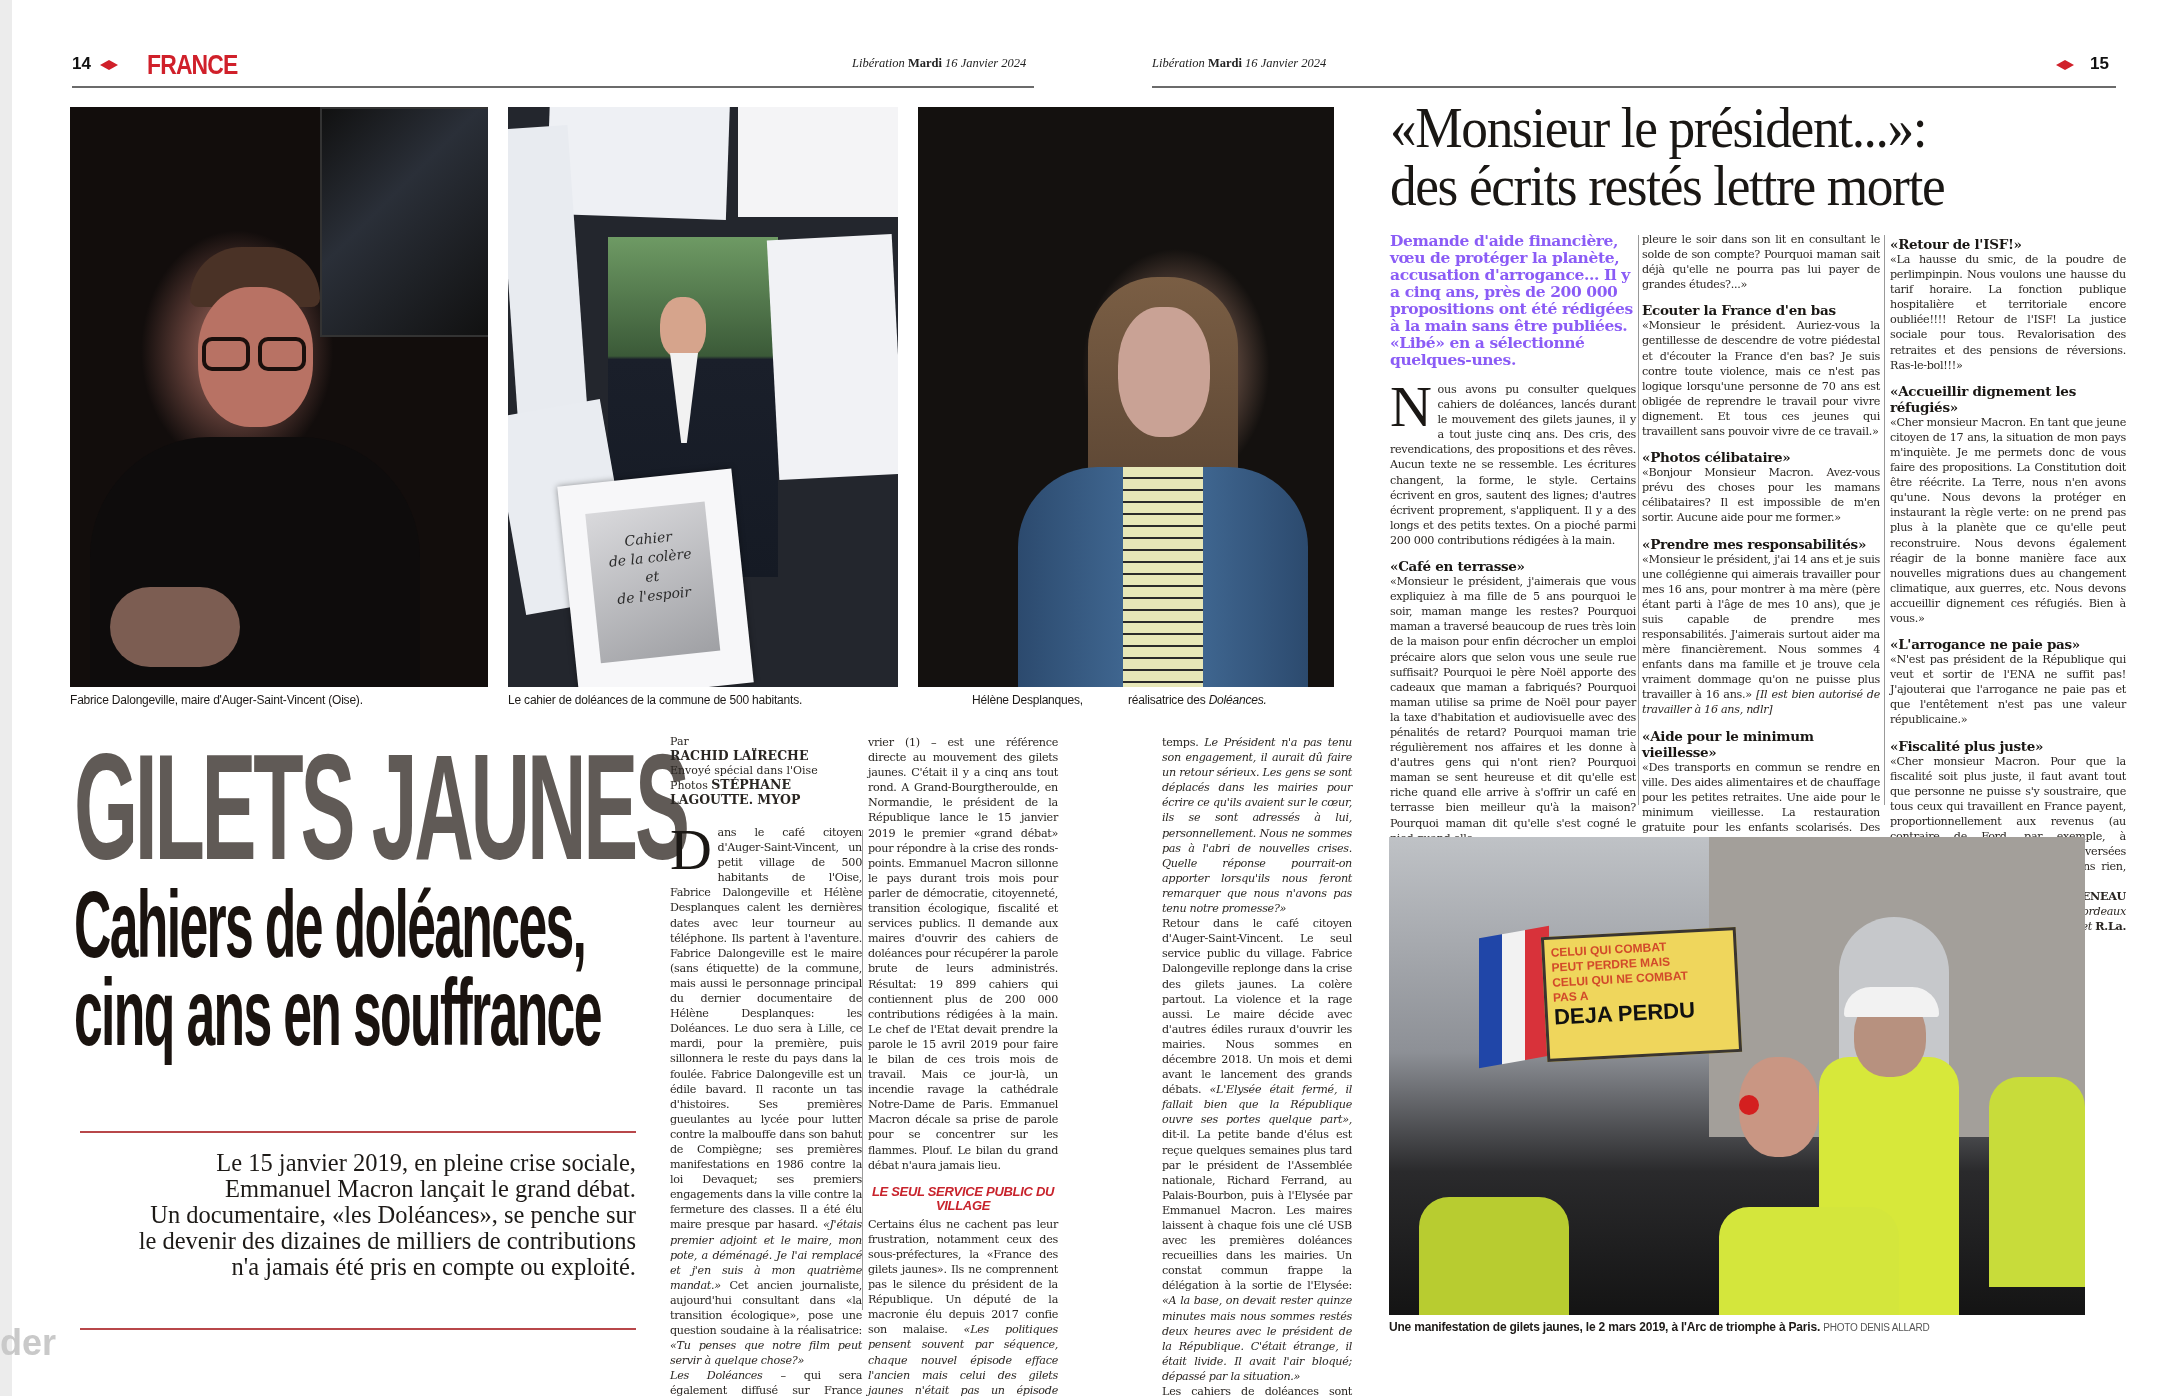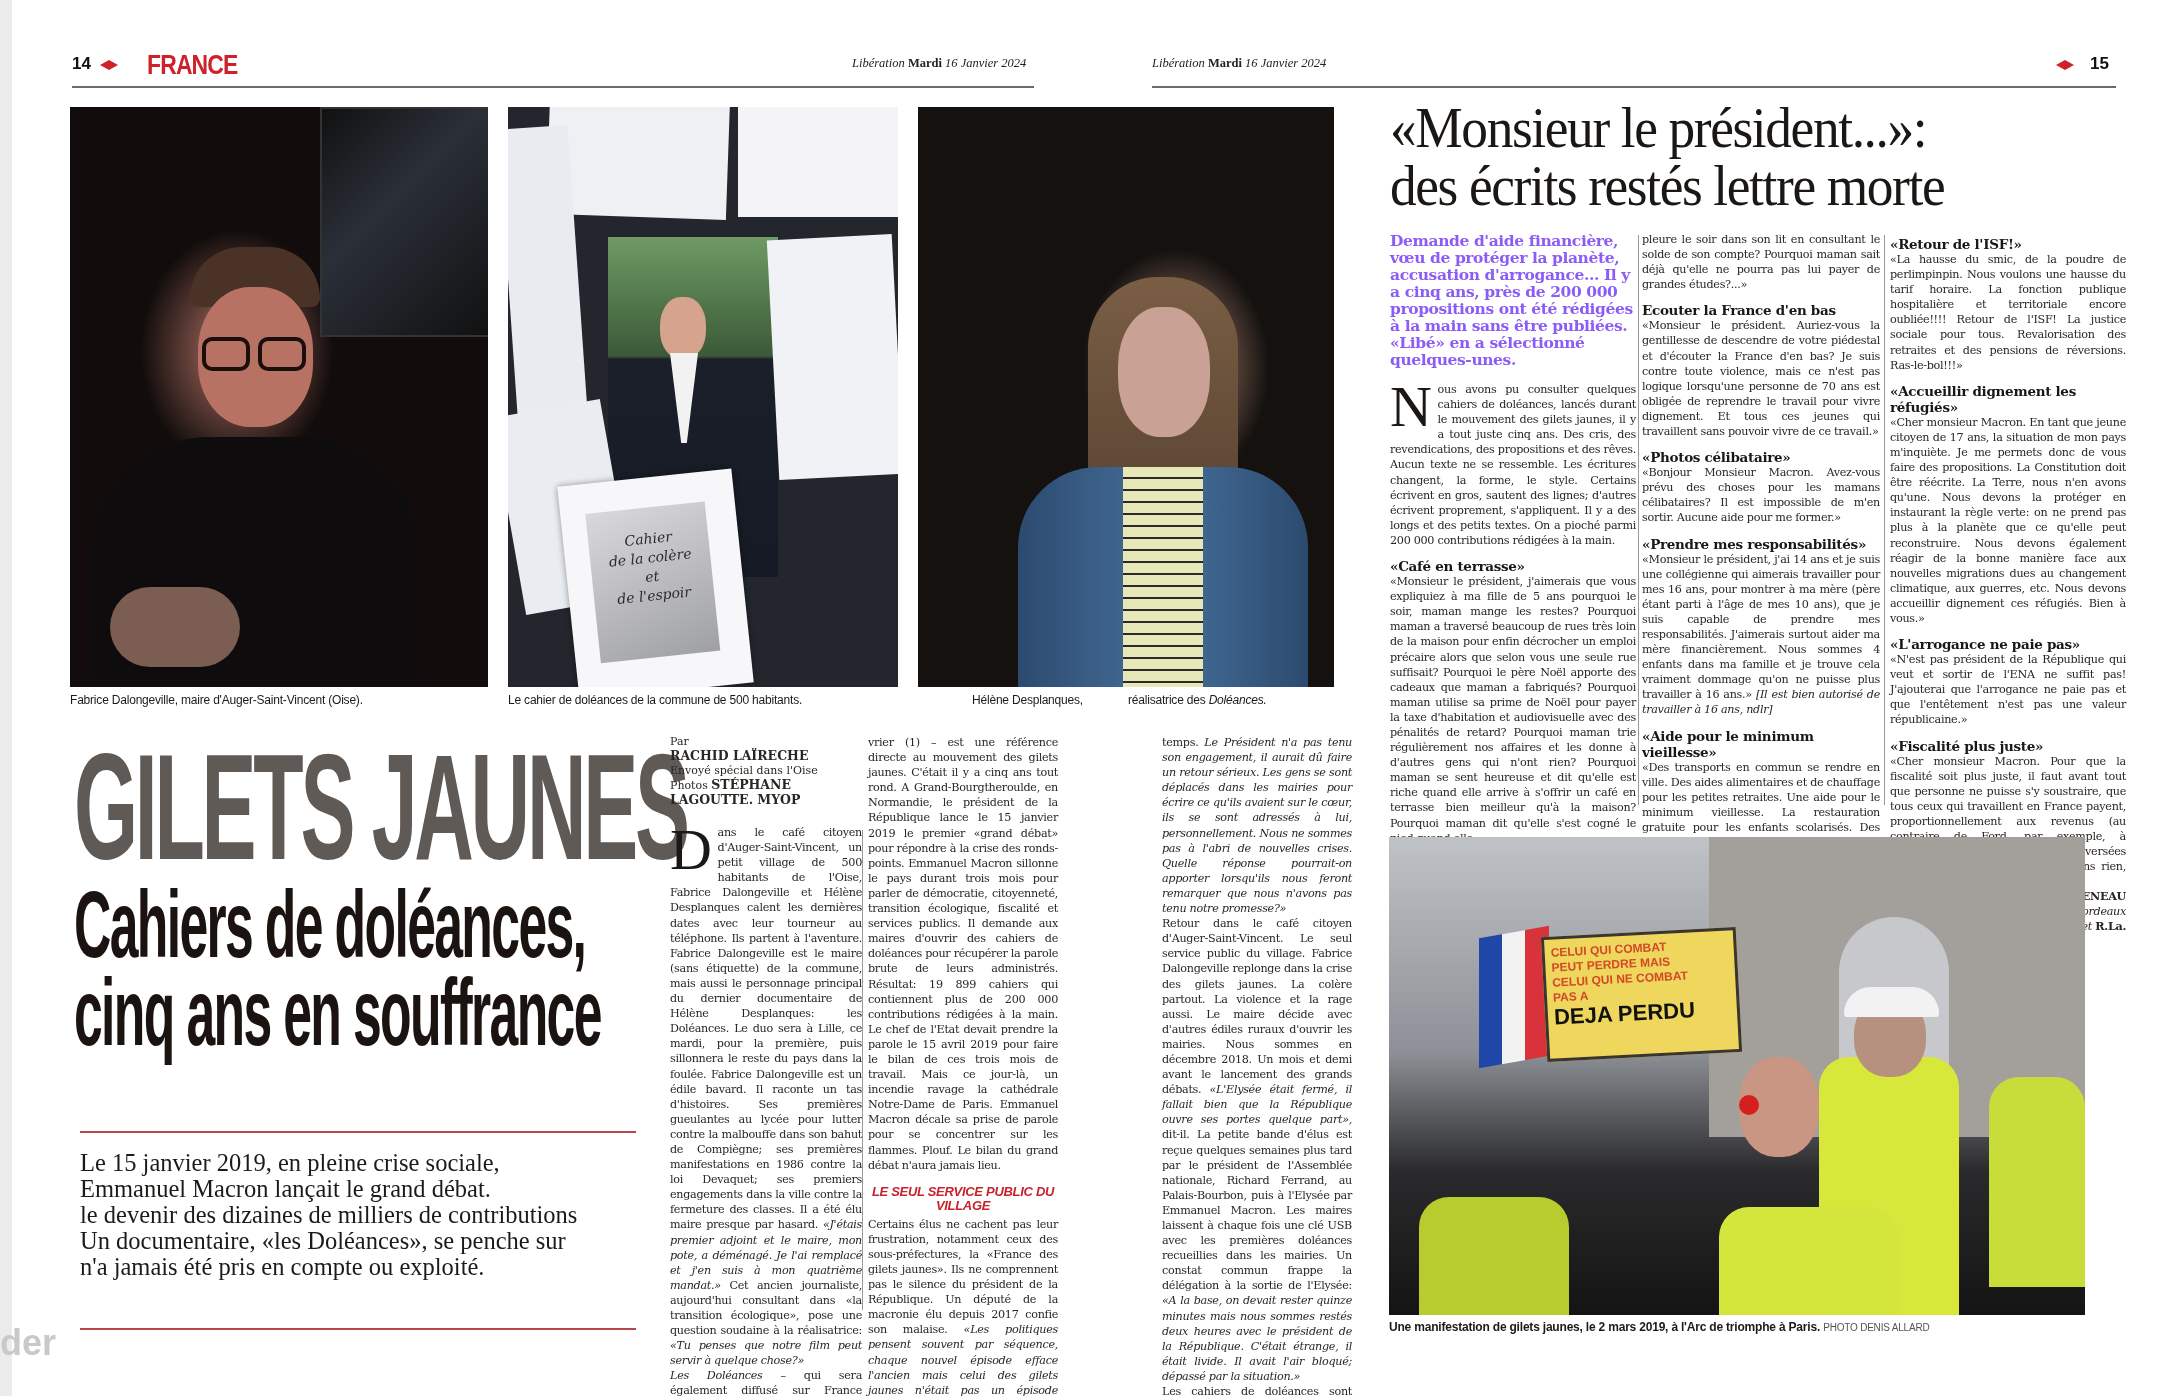--- a/index.html
+++ b/index.html
@@ -16,21 +16,21 @@
 .photo{position:absolute;overflow:hidden}
 .caption{font-family:"Liberation Sans",sans-serif;font-size:12px;color:#1d1a17;letter-spacing:-0.2px}
 .caption i{font-style:italic}
 .body{font-family:"DejaVu Serif",serif;font-size:11.2px;line-height:15.1px;text-align:justify;color:#2a2622;letter-spacing:-0.3px}
 .body i{font-style:italic}
 .qhead{font-family:"DejaVu Serif",serif;font-weight:bold;font-size:13.5px;color:#1a1714;margin-top:10px;letter-spacing:-0.3px}
 .dropcap{float:left;font-family:"Liberation Serif",serif;font-size:58px;line-height:46px;margin:2px 6px 0 0;color:#1a1714}
 .colrule{position:absolute;width:1px;background:#999}
 .gilets{font-family:"Liberation Sans",sans-serif;font-weight:bold;color:#605a56;font-size:150px;line-height:150px;letter-spacing:-6px;transform:scaleX(0.55);transform-origin:left top;white-space:nowrap}
 .subhead{font-family:"Liberation Sans",sans-serif;font-weight:bold;color:#1a130f;font-size:94px;line-height:94px;letter-spacing:-3px;transform:scaleX(0.55);transform-origin:left top;white-space:nowrap}
-.chapo{font-family:"Liberation Serif",serif;font-size:24.5px;line-height:26px;text-align:left;color:#1d1a17}
+.chapo{font-family:"Liberation Serif",serif;font-size:24.5px;line-height:26px;text-align:right;color:#1d1a17}
 .redrule{height:2px;background:#b8474a}
 .mainhead{font-family:"Liberation Serif",serif;font-size:58px;line-height:56px;color:#1a1714;letter-spacing:-1.5px;transform:scaleX(0.92);transform-origin:left top;white-space:nowrap}
 .lede{font-family:"DejaVu Serif",serif;font-weight:bold;font-size:15.5px;line-height:17px;color:#8b5cf6;letter-spacing:-0.4px}
 .redsub{font-family:"Liberation Sans",sans-serif;font-weight:bold;font-style:italic;color:#c8232c;font-size:13px;text-align:center;line-height:14px;margin:12px 0 4px}
 .byline{font-family:"DejaVu Serif",serif;font-size:11px;line-height:14px;color:#2a2622}
 .byline b{font-size:12.5px}
 .signature{text-align:right;font-size:11.2px;line-height:15px}
 .watermark{font-family:"Liberation Sans",sans-serif;font-weight:bold;font-size:36px;color:#c9c9c9}
 </style>
 </head>
@@ -97,22 +97,22 @@
   </div>
 
   <div class="abs gilets" style="left:62px;top:732px">GILETS JAUNES</div>
   <div class="abs subhead" style="left:62px;top:878px">Cahiers de doléances,</div>
   <div class="abs subhead" style="left:62px;top:966px">cinq ans en souffrance</div>
 
   <div class="abs redrule" style="left:68px;top:1131px;width:556px"></div>
   <div class="abs chapo" style="left:68px;top:1150px;width:556px">
     <div>Le 15 janvier 2019, en pleine crise sociale,</div>
     <div>Emmanuel Macron lançait le grand débat.</div>
+    <div>Un documentaire, «les Doléances», se penche sur</div>
     <div>le devenir des dizaines de milliers de contributions</div>
-    <div>Un documentaire, «les Doléances», se penche sur</div>
     <div>n'a jamais été pris en compte ou exploité.</div>
   </div>
   <div class="abs redrule" style="left:68px;top:1328px;width:556px"></div>
 
   <div class="abs byline" style="left:658px;top:735px;width:190px">
     <div>Par</div>
     <div><b>RACHID LAÏRECHE</b></div>
     <div>Envoyé spécial dans l'Oise</div>
     <div><span>Photos</span> <b>STÉPHANE LAGOUTTE. MYOP</b></div>
   </div>

